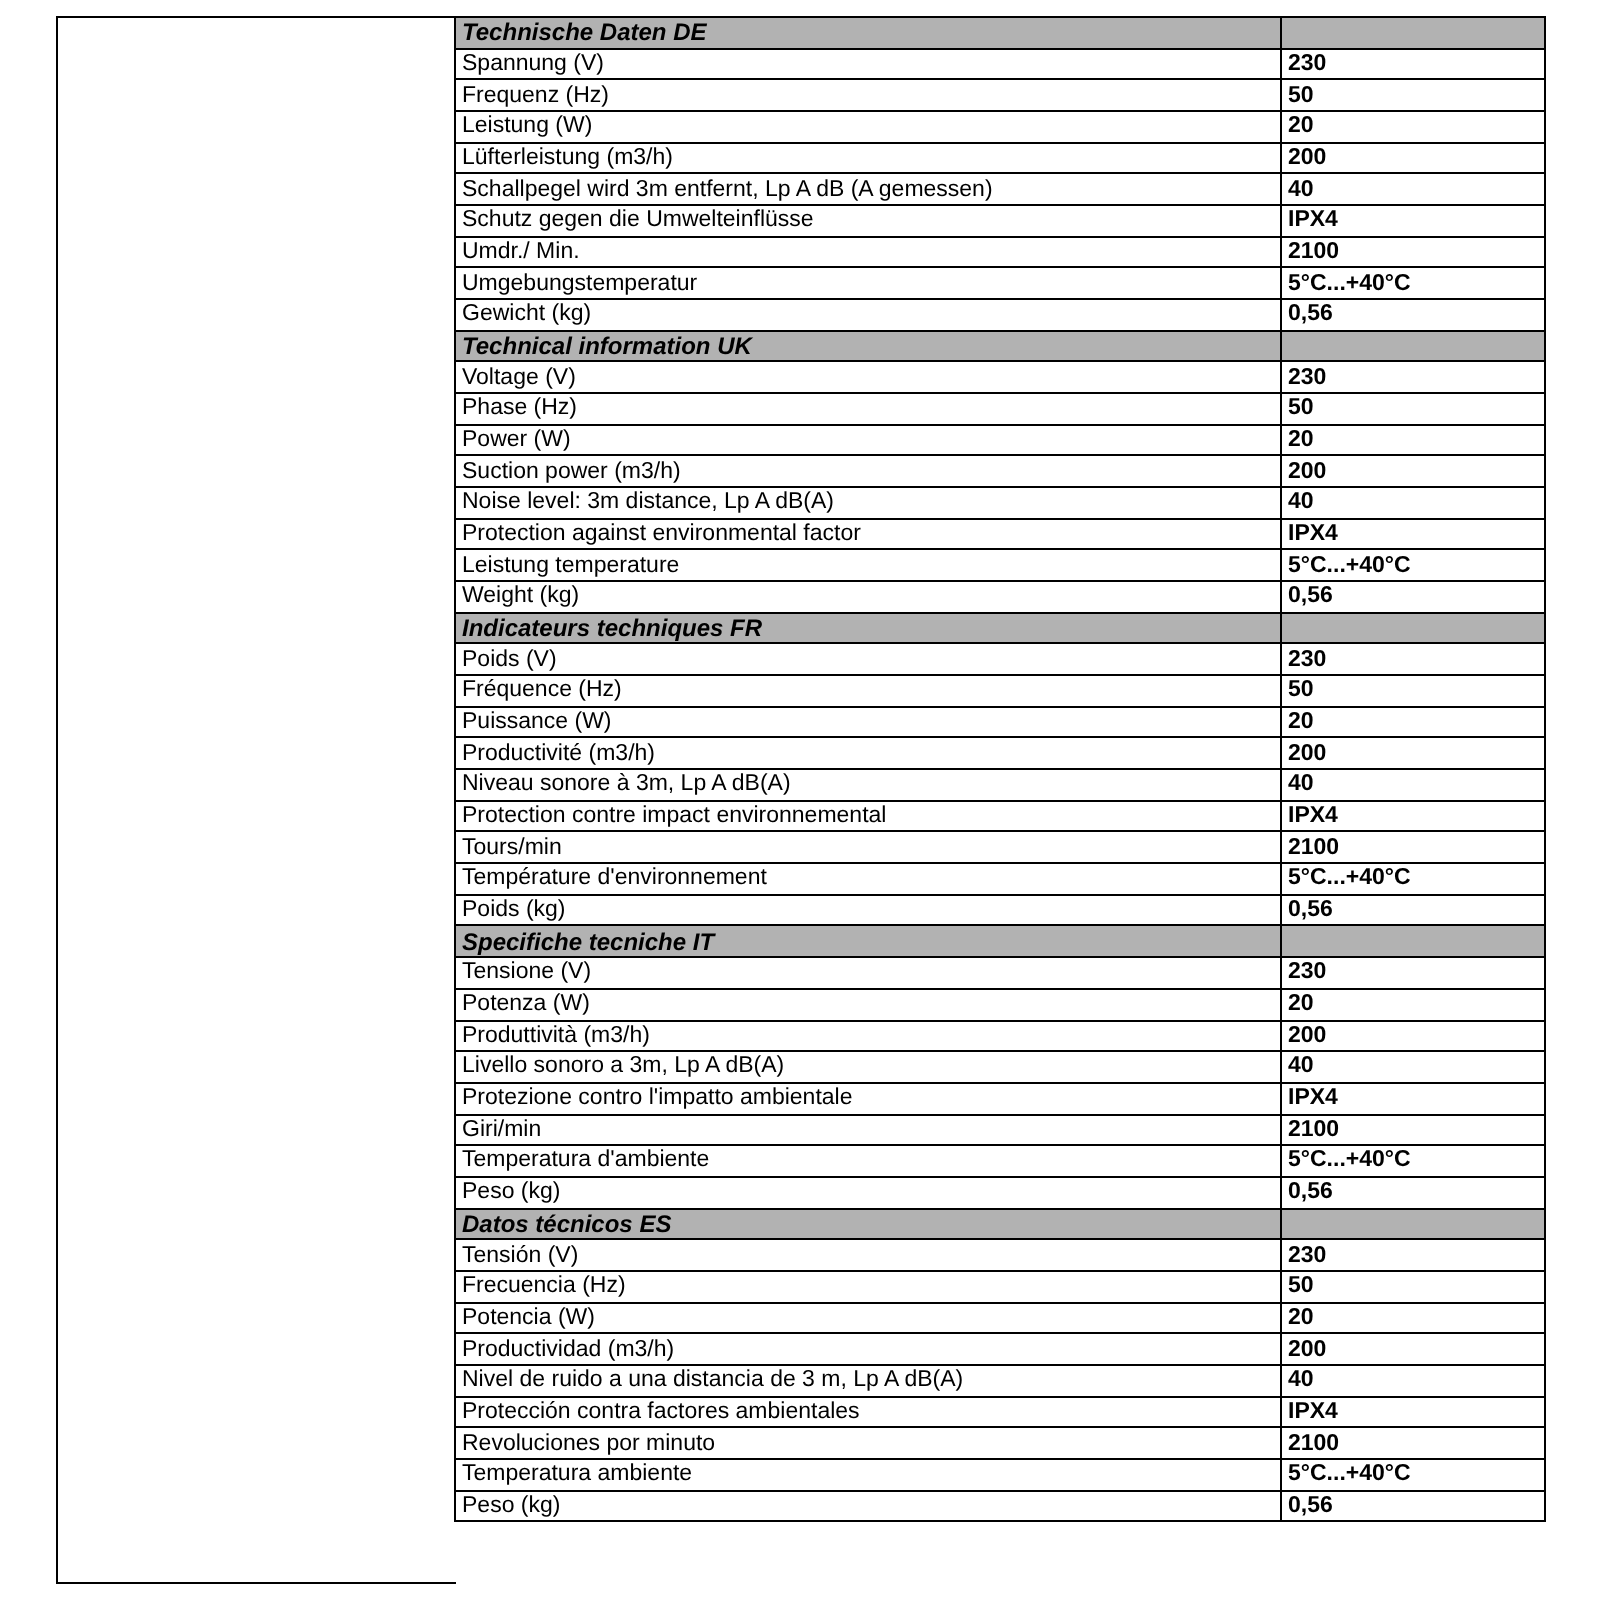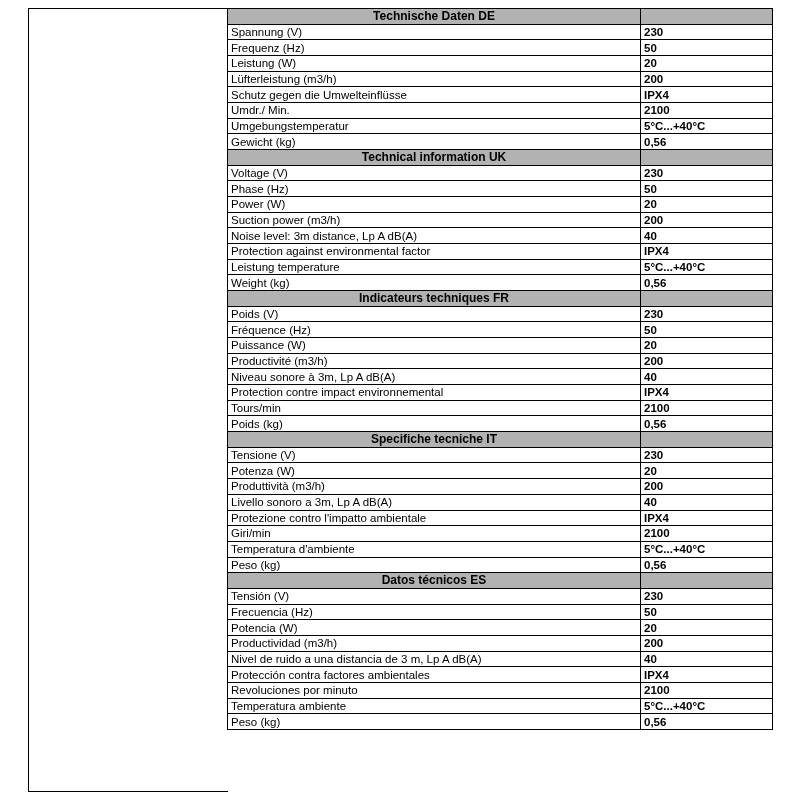--- a/index.html
+++ b/index.html
@@ -45,22 +45,23 @@
   table.spec td.label {
     text-align: left;
     font-weight: normal;
   }
   table.spec td.value {
     font-weight: bold;
   }
   table.spec td.header {
     background: var(--header-bg, #b2b2b2);
     font-weight: bold;
-    text-align: center;
+    text-align: left;
     font-size: 12px;
+    font-style: italic;
   }
 </style>
 </head>
 <body style="background: rgb(255, 255, 255);">
 
 <div class="empty-col"></div>
 
 <table class="spec">
   <colgroup>
     <col style="width:413px">
@@ -81,20 +82,24 @@
       </tr>
       <tr>
         <td class="label">Leistung (W)</td>
         <td class="value">20</td>
       </tr>
       <tr>
         <td class="label">Lüfterleistung (m3/h)</td>
         <td class="value">200</td>
       </tr>
       <tr>
+        <td class="label">Schallpegel wird 3m entfernt, Lp A dB (A gemessen)</td>
+        <td class="value">40</td>
+      </tr>
+      <tr>
         <td class="label">Schutz gegen die Umwelteinflüsse</td>
         <td class="value">IPX4</td>
       </tr>
       <tr>
         <td class="label">Umdr./ Min.</td>
         <td class="value">2100</td>
       </tr>
       <tr>
         <td class="label">Umgebungstemperatur</td>
         <td class="value">5°C...+40°C</td>
@@ -163,20 +168,24 @@
         <td class="label">Niveau sonore à 3m, Lp A dB(A)</td>
         <td class="value">40</td>
       </tr>
       <tr>
         <td class="label">Protection contre impact environnemental</td>
         <td class="value">IPX4</td>
       </tr>
       <tr>
         <td class="label">Tours/min</td>
         <td class="value">2100</td>
+      </tr>
+      <tr>
+        <td class="label">Température d'environnement</td>
+        <td class="value">5°C...+40°C</td>
       </tr>
       <tr>
         <td class="label">Poids (kg)</td>
         <td class="value">0,56</td>
       </tr>
       <tr>
         <td class="header">Specifiche tecniche IT</td>
         <td class="header"></td>
       </tr>
       <tr>

